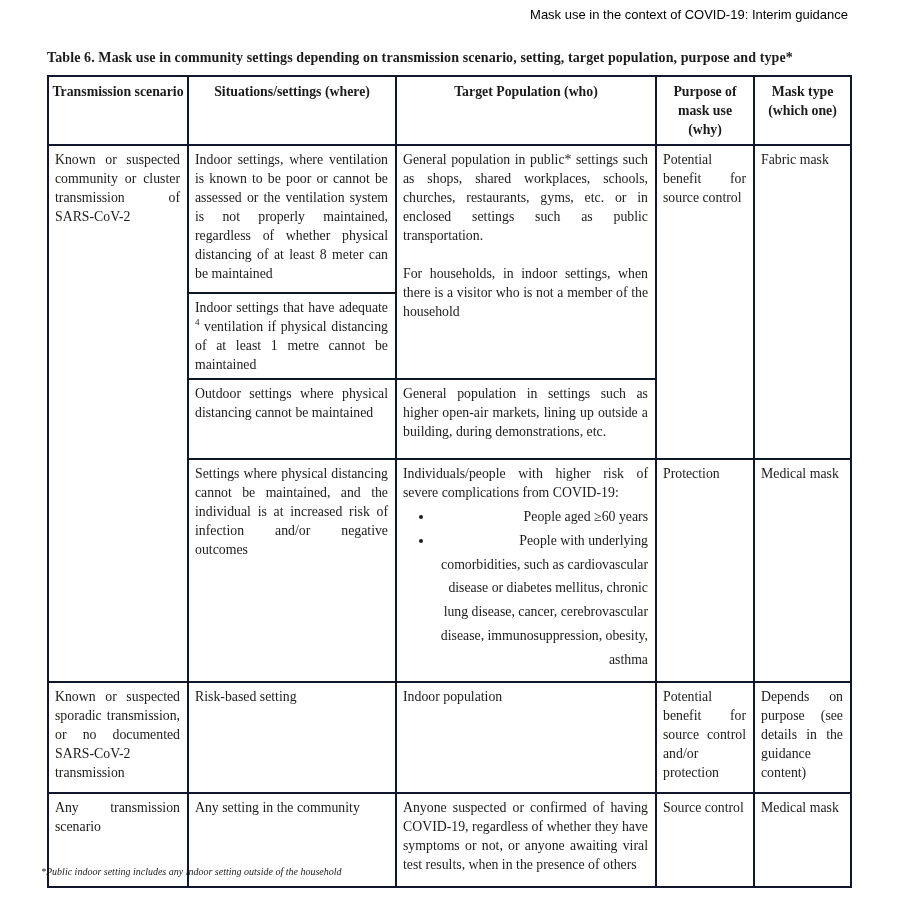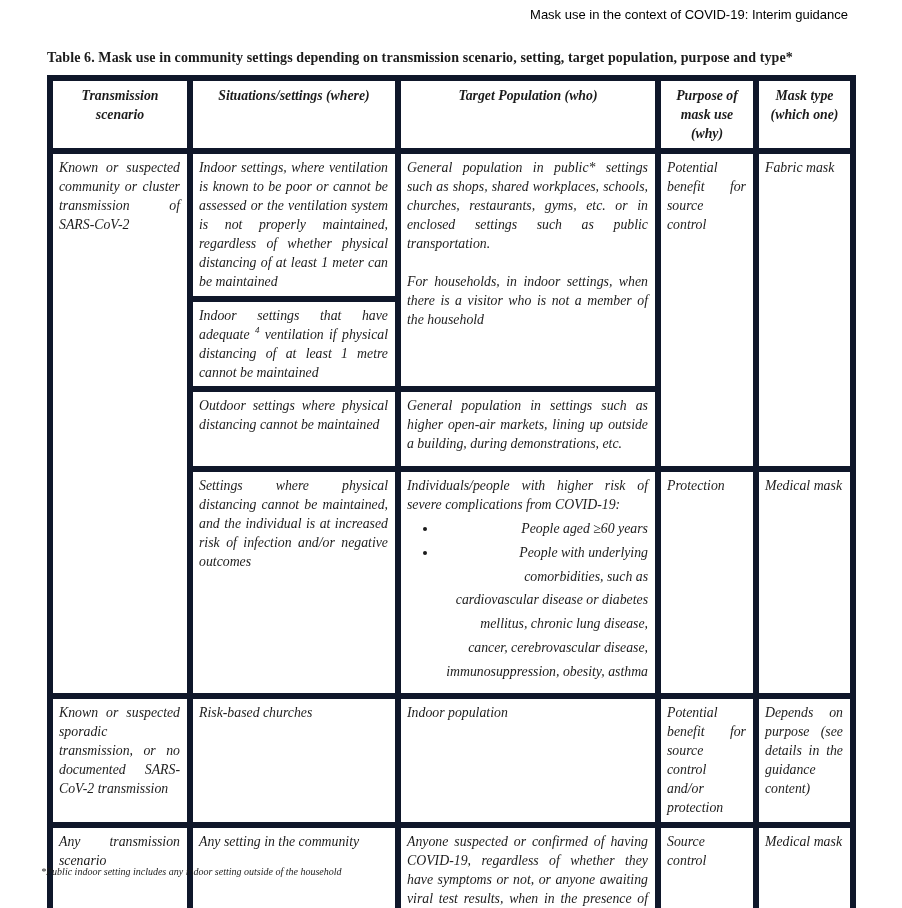--- a/index.html
+++ b/index.html
@@ -25,26 +25,25 @@
     width: 803px;
     border-collapse: collapse;
     table-layout: fixed;
   }
   col.c1 { width: 140px; }
   col.c2 { width: 208px; }
   col.c3 { width: 260px; }
   col.c4 { width: 98px; }
   col.c5 { width: 97px; }
   th, td {
-    border: 6px solid #0f172a;
+    border: 2px solid #0f172a;
     vertical-align: top;
     font-size: 13.8px;
     line-height: 1.38;
     padding: 4px 7px 4px 6px;
-    font-style: italic;
   }
   th {
     text-align: center;
     font-weight: bold;
     padding: 5px 3px;
   }
   td { text-align: justify; }
   tr.h-header  { height: 58px; }
   tr.h-r1a { height: 148px; }
   tr.h-r1b { height: 78px;  }
@@ -85,21 +84,21 @@
     <tr class="h-header">
       <th>Transmission scenario</th>
       <th>Situations/settings (where)</th>
       <th>Target Population (who)</th>
       <th>Purpose of mask use (why)</th>
       <th>Mask type (which one)</th>
     </tr>
 
     <tr class="h-r1a">
       <td rowspan="4">Known or suspected community or cluster transmission of SARS-CoV-2</td>
-      <td>Indoor settings, where ventilation is known to be poor or cannot be assessed or the ventilation system is not properly maintained, regardless of whether physical distancing of at least 1 meter can be maintained</td>
+      <td>Indoor settings, where ventilation is known to be poor or cannot be assessed or the ventilation system is not properly maintained, regardless of whether physical distancing of at least 8 meter can be maintained</td>
       <td rowspan="2">
         <div>General population in public* settings such as shops, shared workplaces, schools, churches, restaurants, gyms, etc. or in enclosed settings such as public transportation.</div>
         <div class="para2">For households, in indoor settings, when there is a visitor who is not a member of the household</div>
       </td>
       <td rowspan="3">Potential benefit for source control</td>
       <td rowspan="3">Fabric mask</td>
     </tr>
 
     <tr class="h-r1b">
       <td><span>Indoor settings that have adequate </span><sup class="fnref">4</sup><span> ventilation if physical distancing of at least 1 metre cannot be maintained</span></td>
@@ -118,21 +117,21 @@
           <li>People aged ≥60 years</li>
           <li>People with underlying comorbidities, such as cardiovascular disease or diabetes mellitus, chronic lung disease, cancer, cerebrovascular disease, immunosuppression, obesity, asthma</li>
         </ul>
       </td>
       <td>Protection</td>
       <td>Medical mask</td>
     </tr>
 
     <tr class="h-r2">
       <td>Known or suspected sporadic transmission, or no documented SARS-CoV-2 transmission</td>
-      <td>Risk-based churches</td>
+      <td>Risk-based setting</td>
       <td>Indoor population</td>
       <td>Potential benefit for source control and/or protection</td>
       <td>Depends on purpose (see details in the guidance content)</td>
     </tr>
 
     <tr class="h-r3">
       <td>Any transmission scenario</td>
       <td>Any setting in the community</td>
       <td>Anyone suspected or confirmed of having COVID-19, regardless of whether they have symptoms or not, or anyone awaiting viral test results, when in the presence of others</td>
       <td>Source control</td>

